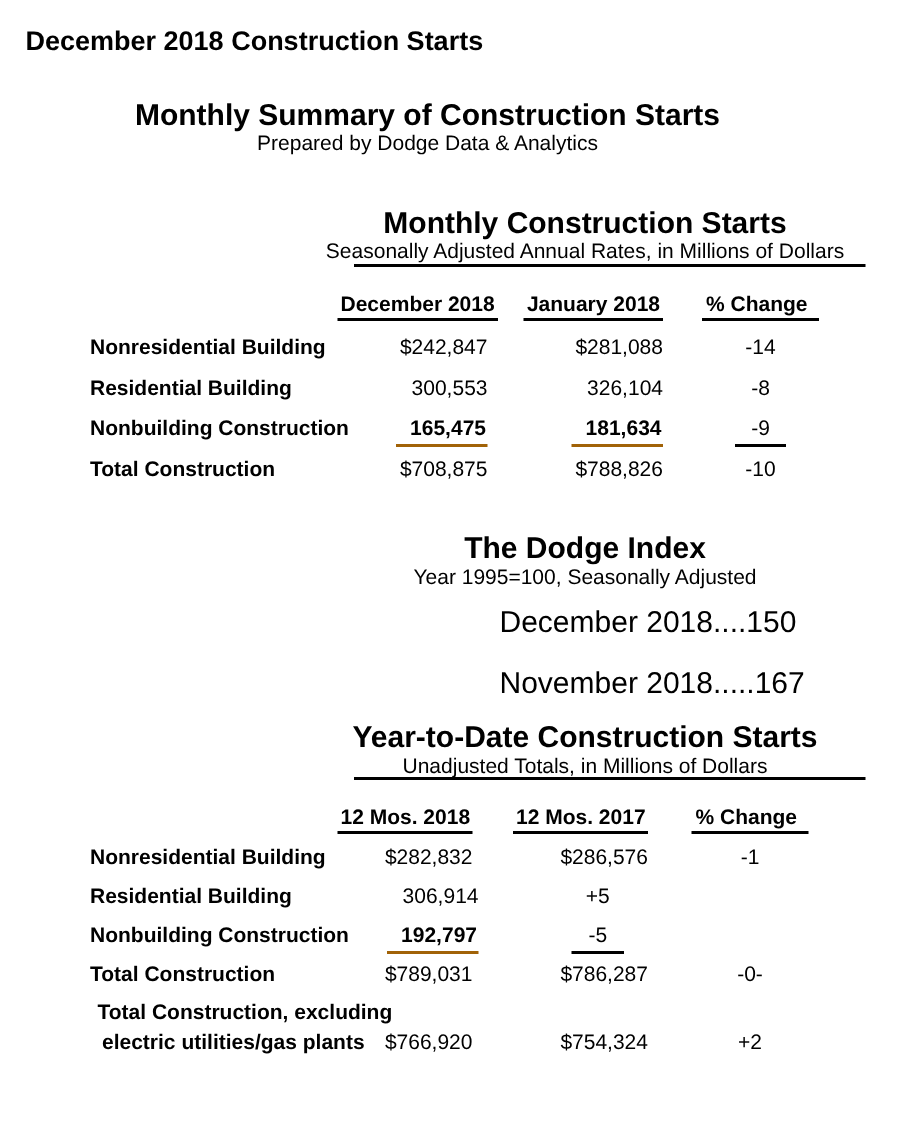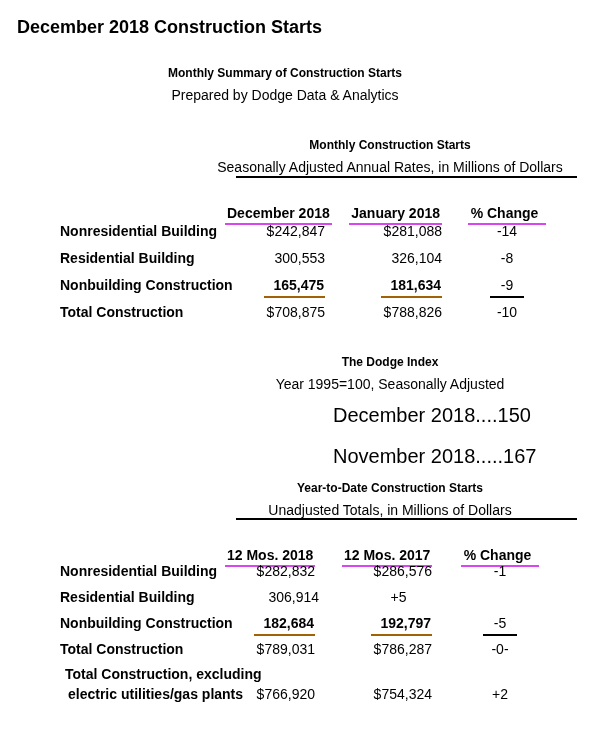--- a/index.html
+++ b/index.html
@@ -15,21 +15,21 @@
   .abs { position: absolute; }
   .page-title {
     left: 17px; top: 17px;
     font-size: 18px; font-weight: bold;
     white-space: nowrap;
   }
   
   .center-a { left: 0; width: 570px; text-align: center; white-space: nowrap; }
   
   .center-b { left: 203px; width: 374px; text-align: center; white-space: nowrap; }
-  .h-bold  { font-size: 12px; font-weight: bold; }
+  .h-bold  { font-size: 20px; font-weight: bold; }
   .sub     { font-size: 14px; }
   .rule {
     left: 236px; width: 341px; height: 2px;
     background: #000000;
   }
   
   .trow {
     left: 60px; width: 520px;
     display: grid;
     font-size: 14px;
@@ -41,23 +41,22 @@
   .cell-label { text-align: left; font-weight: bold; }
   .cell-num   { text-align: right; }
   .t1 .cell-num.c1 { padding-right: 12px; }
   .t1 .cell-num.c2 { padding-right: 20px; }
   .t2 .cell-num.c1 { padding-right: 27px; }
   .t2 .cell-num.c2 { padding-right: 23px; }
   .cell-pct   { text-align: center; }
   .hdr { font-weight: bold; }
   .hdr .hu {
     display: inline-block;
-    border-bottom: 2px solid #d946ef;
+    border-bottom: 2px solid #000000;
     padding: 0 2px 1px 2px;
-    margin-top: 11px;
   }
   .hdr .hu-pct { padding: 0 8px 1px 3px; }
   .sumline {
     display: inline-block;
     border-bottom: 2px solid #a16207;
     padding: 0 1px 2px 9px;
     font-weight: bold;
   }
   .sumline-pct {
     display: inline-block;
@@ -139,21 +138,20 @@
     <div class="cell-num c2">$286,576</div>
     <div class="cell-pct">-1</div>
   </div>
   <div class="abs trow t2" style="top:588px">
     <div class="cell-label">Residential Building</div>
     <div class="cell-num c2">306,914</div>
     <div class="cell-pct">+5</div>
   </div>
   <div class="abs trow t2" style="top:614px">
     <div class="cell-label">Nonbuilding Construction</div>
-    <div class="cell-num c1"><span class="sumline">182,684</span></div>
     <div class="cell-num c2"><span class="sumline">192,797</span></div>
     <div class="cell-pct"><span class="sumline-pct">-5</span></div>
   </div>
   <div class="abs trow t2" style="top:640px">
     <div class="cell-label">Total Construction</div>
     <div class="cell-num c1">$789,031</div>
     <div class="cell-num c2">$786,287</div>
     <div class="cell-pct">-0-</div>
   </div>
 

